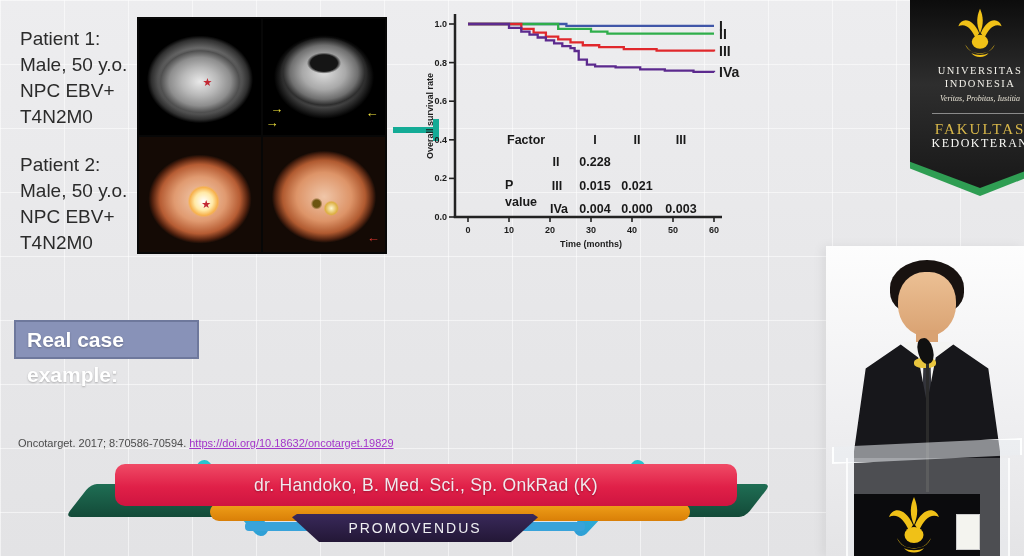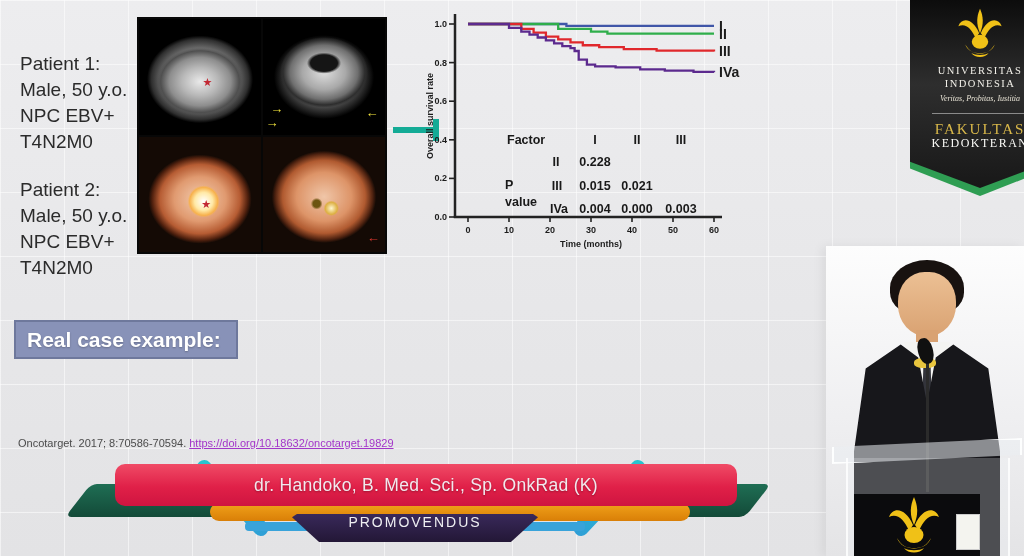--- a/index.html
+++ b/index.html
@@ -3,21 +3,21 @@
 <meta charset="utf-8">
 <style>
   html,body{margin:0;padding:0;background:#d8d8da;font-family:"Liberation Sans",sans-serif;}
   #stage{position:relative;width:1024px;height:556px;overflow:hidden;
     background:
       repeating-linear-gradient(to right, rgba(255,255,255,.55) 0 1px, transparent 1px 64px),
       repeating-linear-gradient(to bottom, rgba(255,255,255,.55) 0 1px, transparent 1px 64px),
       linear-gradient(180deg,#ededef 0%,#e7e7e9 55%,#e3e3e5 100%);}
   .abs{position:absolute;}
   
-  .patient{left:20px;width:140px;font-size:19px;line-height:26px;color:#2b2b2b;white-space:pre-line;margin-top:25px;}
+  .patient{left:20px;width:140px;font-size:19px;line-height:26px;color:#2b2b2b;white-space:pre-line;}
   
   .medgrid{left:137px;top:17px;width:250px;height:237px;background:#070707;display:grid;
     grid-template-columns:1fr 1fr;grid-template-rows:1fr 1fr;gap:2px;padding:2px;box-sizing:border-box;}
   .medcell{position:relative;background:#000;overflow:hidden;}
   .mri-tl{background:
       radial-gradient(ellipse 46% 38% at 50% 54%, #e9e9e9 0%, #b8b8b8 32%, #8d8d8d 55%, #4f4f4f 70%, rgba(0,0,0,0) 77%),
       radial-gradient(ellipse 53% 46% at 50% 52%, #9b9b9b 0%, #777 55%, #2f2f2f 75%, #000 82%);}
   .mri-tr{background:
       radial-gradient(ellipse 20% 13% at 50% 38%, #151515 55%, rgba(0,0,0,0) 70%),
       radial-gradient(ellipse 44% 37% at 50% 46%, #dedede 0%, #a9a9a9 40%, #6f6f6f 63%, #2d2d2d 76%, rgba(0,0,0,0) 82%),
@@ -39,21 +39,21 @@
   .conn-end{left:433px;top:119px;width:6px;height:22px;background:#14ab96;}
   
   #km-chart{left:420px;top:0;width:340px;height:260px;}
   #km-svg{width:340px;height:260px;}
   .tick{font:bold 9px "Liberation Sans",sans-serif;fill:#1c1c1c;}
   .axislabel{font:bold 9px "Liberation Sans",sans-serif;fill:#1c1c1c;}
   .serieslabel{font:bold 14px "Liberation Sans",sans-serif;fill:#1c1c1c;}
   .ptable-cell{position:absolute;transform:translateX(-50%);font-weight:bold;font-size:12.5px;color:#191919;}
   .ptable-left{position:absolute;font-weight:bold;font-size:12.5px;color:#191919;}
   
-  .realcase{left:14px;top:320px;width:224px;height:39px;background:#8892b8;border:2px solid #6e789c;
+  .realcase{left:14px;top:320px;width:185px;height:39px;background:#8892b8;border:2px solid #6e789c;
     box-sizing:border-box;color:#fff;font-weight:bold;font-size:21px;line-height:35px;padding-left:11px;
     text-shadow:0 1px 2px rgba(0,0,0,.25);}
   
   .citation{left:18px;top:437px;font-size:11px;color:#4c4c4c;}
   .citation a{color:#a335c9;text-decoration:underline;}
   
   .footer{left:58px;top:456px;width:740px;height:100px;}
   .f-green{position:absolute;width:168px;height:33px;top:28px;border-radius:6px;
     background:linear-gradient(180deg,#1f6e54,#134a38);transform:skewX(-38deg);z-index:1;}
   .f-teal{position:absolute;width:15px;height:98px;top:-7px;border-radius:7px;
@@ -61,21 +61,21 @@
   .f-blue{position:absolute;left:187px;top:66px;width:340px;height:9px;background:#39a3da;border-radius:4px;z-index:3;}
   .f-orange{position:absolute;left:152px;top:47px;width:480px;height:18px;border-radius:9px;
     background:linear-gradient(180deg,#f2a21a,#d97f07);z-index:4;}
   .f-red{position:absolute;left:57px;top:8px;width:622px;height:42px;border-radius:10px;
     background:linear-gradient(180deg,#f04b66 0%,#e02048 55%,#cf1440 100%);z-index:5;
     display:flex;align-items:center;justify-content:center;}
   .f-red span{color:#f2e9ee;font-size:17.5px;letter-spacing:.3px;text-shadow:0 1px 2px rgba(0,0,0,.3);}
   .f-trap{position:absolute;left:234px;top:58px;width:246px;height:28px;z-index:6;
     background:linear-gradient(180deg,#39295a,#231736);
     clip-path:polygon(2% 0,98% 0,100% 12%,89% 100%,11% 100%,0 12%);
-    display:flex;justify-content:center;}
+    display:flex;align-items:center;justify-content:center;}
   .f-trap span{color:#efeff2;font-size:14px;letter-spacing:2px;}
   
   .uibanner{left:878px;top:0;width:140px;height:196px;z-index:8;margin-left:32px;}
   .uib-green{position:absolute;left:0;top:0;width:140px;height:196px;background:#2f9e53;
     clip-path:polygon(0 0,100% 0,100% 86%,50% 100%,0 86%);}
   .uib-black{position:absolute;left:0;top:0;width:140px;height:188px;
     background:linear-gradient(180deg,#0c0c0c,#2e2e2e 45%,#181818);
     clip-path:polygon(0 0,100% 0,100% 86%,50% 100%,0 86%);}
   .uib-logo{position:absolute;left:44px;top:8px;width:52px;height:52px;}
   .uib-univ{position:absolute;left:0;top:64px;width:140px;text-align:center;color:#f3f1ea;

